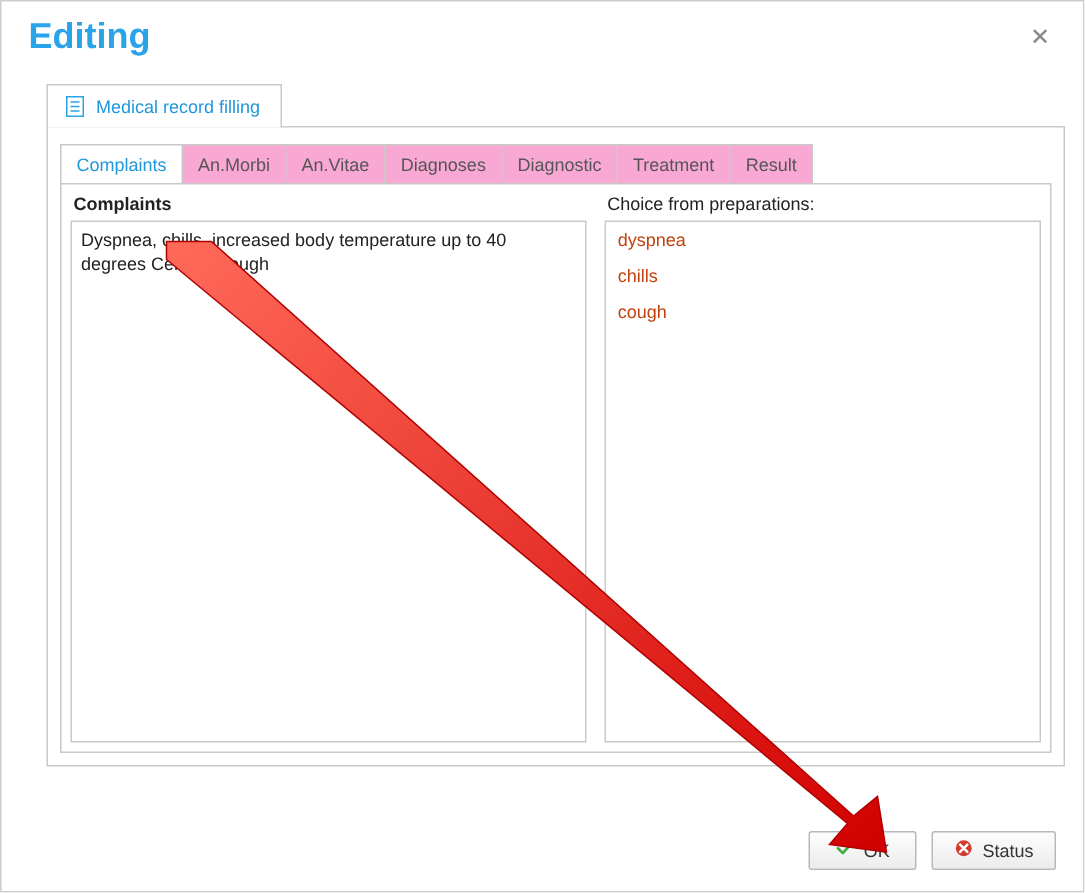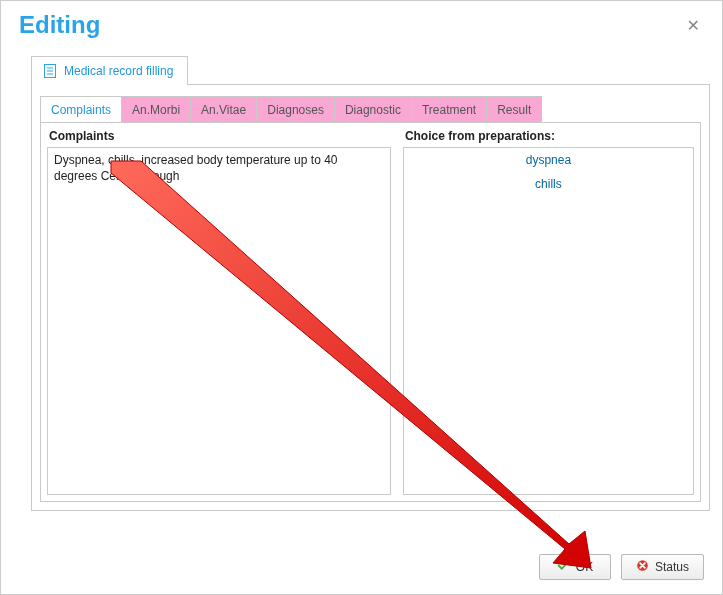--- a/index.html
+++ b/index.html
@@ -103,42 +103,41 @@
     display: flex;
     flex-direction: column;
     padding: 6px 6px 6px 6px;
   }
   .col + .col { flex: 0 0 46%; }
   .col-header {
     font-weight: 700;
     padding: 0 2px 4px 2px;
     color: #222;
   }
-  .col-header.normal { font-weight: 700; }
+  .col-header.normal { font-weight: 400; }
   .textarea {
     flex: 1;
     border: 1px solid #c9c9c9;
     padding: 4px 6px;
     font-size: 12px;
     color: #222;
     line-height: 1.35;
     background: #fff;
     overflow: auto;
   }
   .listbox {
     flex: 1;
     border: 1px solid #c9c9c9;
     background: #fff;
     overflow: auto;
   }
   .list-item {
     padding: 5px 8px;
-    color: #0369a1;
-    cursor: pointer;
-    text-align: center;
+    color: #c2410c;
+    cursor: pointer;
   }
 
   .footer {
     position: absolute;
     right: 18px;
     bottom: 14px;
     display: flex;
     gap: 10px;
   }
   .btn {
@@ -202,20 +201,21 @@
     <div class="inner-panel">
       <div class="col">
         <div class="col-header">Complaints</div>
         <div class="textarea">Dyspnea, chills, increased body temperature up to 40 degrees Celsius, cough</div>
       </div>
       <div class="col">
         <div class="col-header normal">Choice from preparations:</div>
         <div class="listbox">
           <div class="list-item"><span>dyspnea</span></div>
           <div class="list-item"><span>chills</span></div>
+          <div class="list-item"><span>cough</span></div>
         </div>
       </div>
     </div>
 
   </div>
 
   <div class="footer">
     <div class="btn">
       <span>
         <svg width="13" height="13" viewBox="0 0 16 16">

